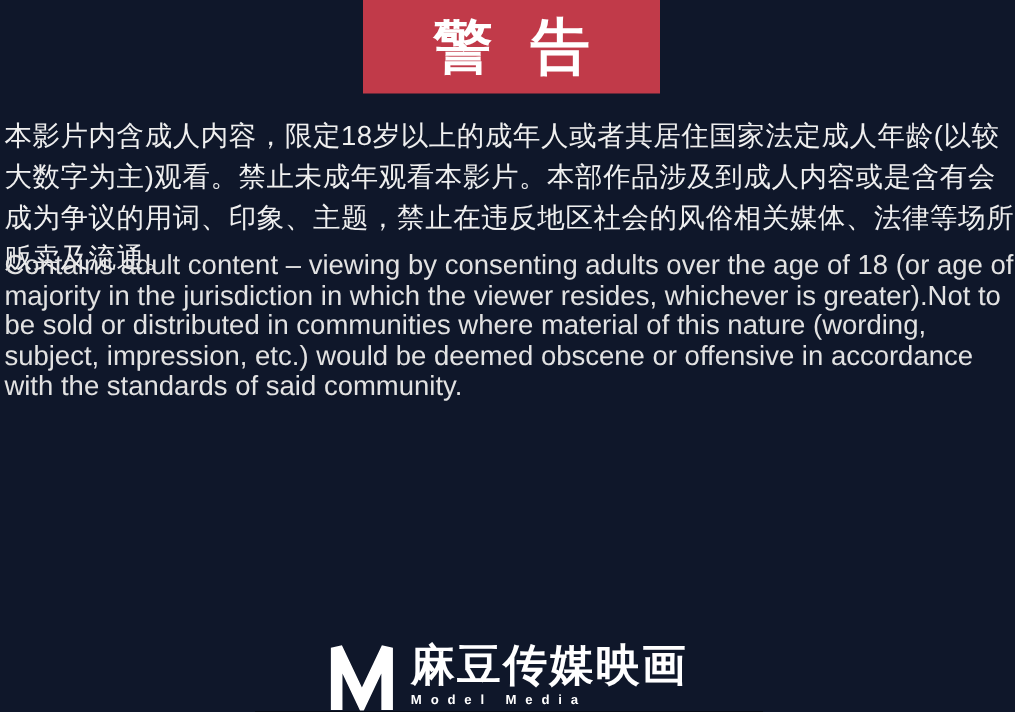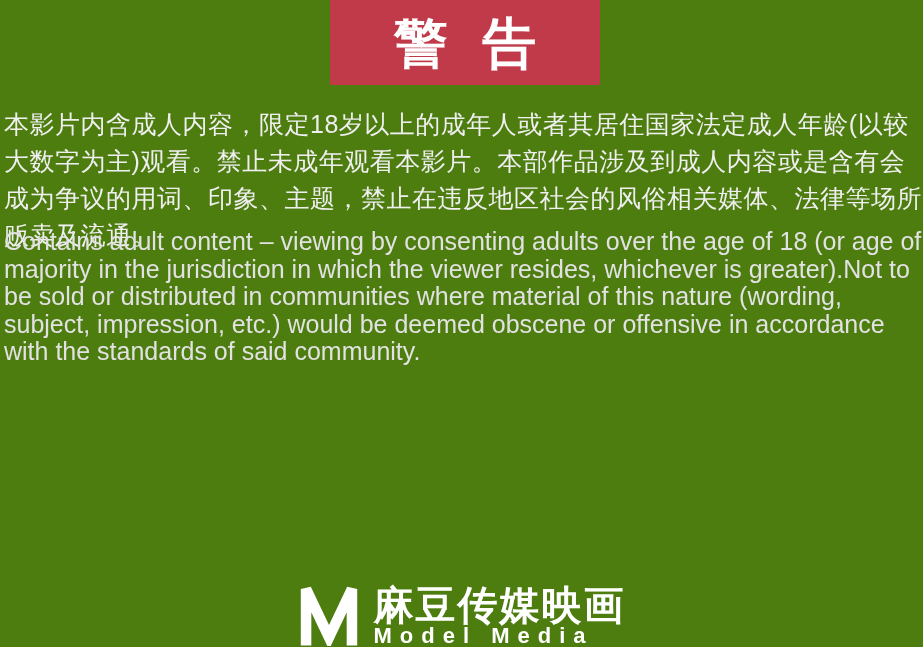--- a/index.html
+++ b/index.html
@@ -4,21 +4,21 @@
 <style>
   html, body {
     margin: 0;
     padding: 0;
     background: #000;
   }
   .screen {
     position: relative;
     width: 923px;
     height: 647px;
-    background: #4d7c0f;
+    background: #0f172a;
     overflow: hidden;
     font-family: "Liberation Sans", "DejaVu Sans", sans-serif;
   }
   .banner {
     position: absolute;
     left: 330px;
     top: 0;
     width: 270px;
     height: 85px;
     background: #c13a49;
@@ -96,21 +96,21 @@
     justify-content: flex-end;
   }
   .logo-cjk {
     font-size: 40px;
     font-weight: bold;
     line-height: 40px;
     letter-spacing: 2px;
     white-space: nowrap;
   }
   .logo-latin {
-    font-size: 22px;
+    font-size: 12px;
     font-weight: bold;
     line-height: 20px;
     letter-spacing: 8px;
     white-space: nowrap;
     margin-top: 1px;
   }
 </style>
 </head>
 <body>
 

